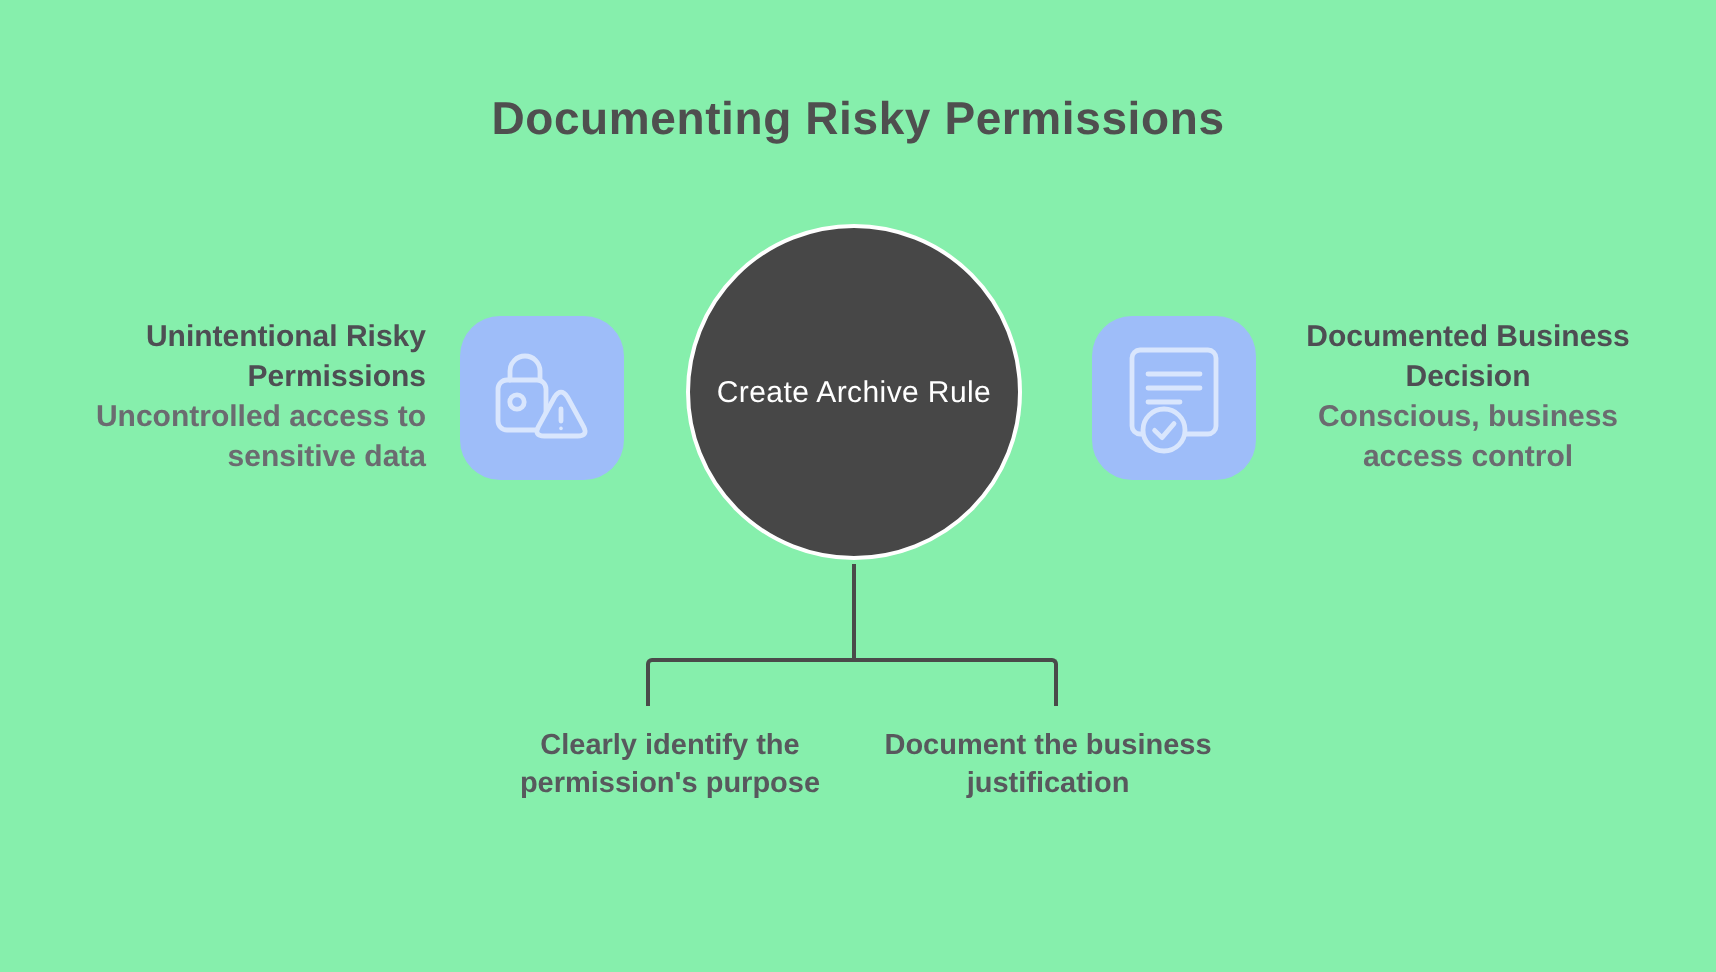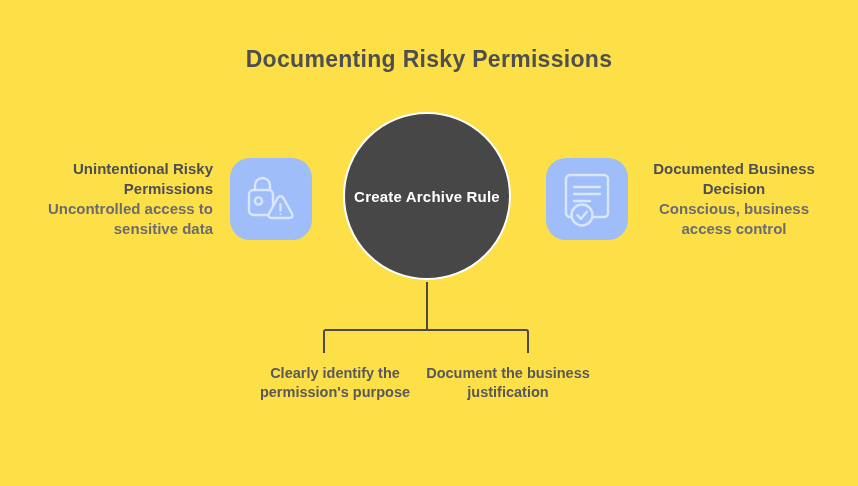--- a/index.html
+++ b/index.html
@@ -1,21 +1,21 @@
 <!DOCTYPE html>
 <html><head>
 <meta charset="utf-8">
 <style>
   html, body { margin: 0; padding: 0; }
   body { background: #ffffff; font-family: "Liberation Sans", sans-serif; }
   .canvas {
     position: relative;
     width: 858px;
     height: 486px;
-    background: #fde047;
+    background: #86efac;
     overflow: hidden;
   }
   .title {
     position: absolute;
     top: 46px; left: 0;
     width: 100%;
     text-align: center;
     font-size: 23px;
     font-weight: 700;
     letter-spacing: 0.3px;
@@ -51,21 +51,21 @@
     background: #474747;
     border: 2px solid #ffffff;
     box-sizing: border-box;
     display: flex;
     align-items: center;
     justify-content: center;
   }
   .center-node .node-label {
     color: #ffffff;
     font-size: 15px;
-    font-weight: 700;
+    font-weight: 400;
     letter-spacing: 0.2px;
     text-align: right;
   }
   .stem {
     position: absolute;
     left: 426px; top: 282px;
     width: 2px; height: 47px;
     background: #4a4a4a;
   }
   .bracket {
@@ -81,21 +81,21 @@
   .branch-label {
     position: absolute;
     top: 364px;
     font-size: 14.5px;
     font-weight: 700;
     line-height: 19px;
     color: #58585d;
     text-align: center;
   }
   .branch-1 { left: 250px; width: 170px; }
-  .branch-2 { left: 418px; width: 180px; }
+  .branch-2 { left: 434px; width: 180px; }
 </style>
 </head>
 <body>
 
 <div class="canvas">
 
   <div class="title">Documenting Risky Permissions</div>
 
   <div class="side-text left-text">
     <div class="heading">Unintentional Risky Permissions</div>

